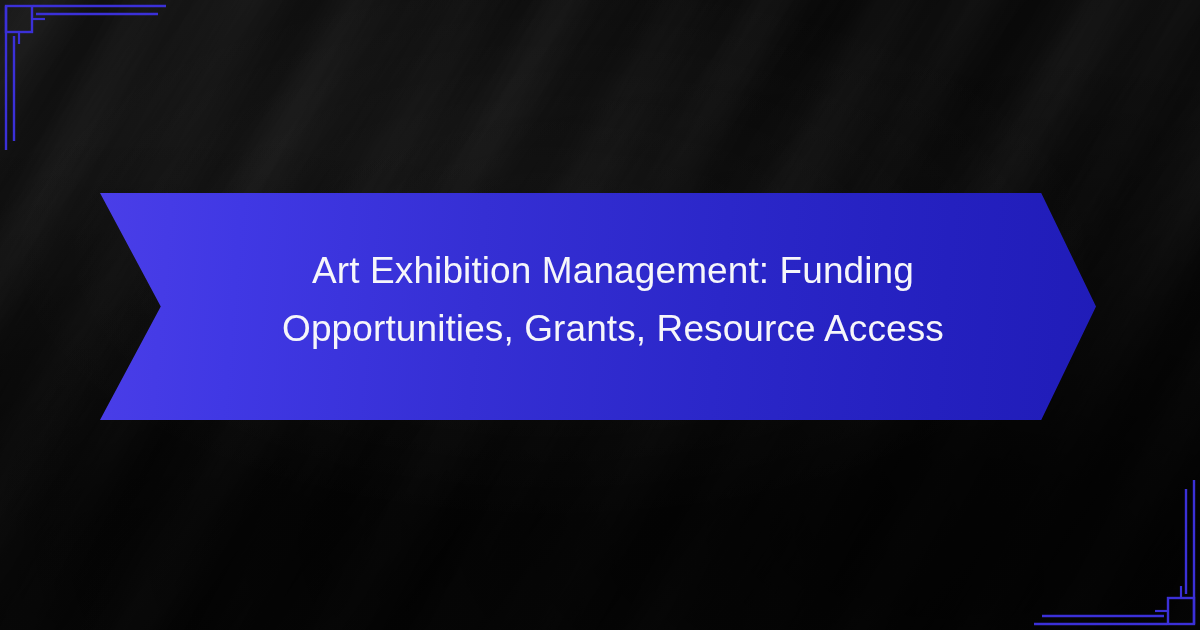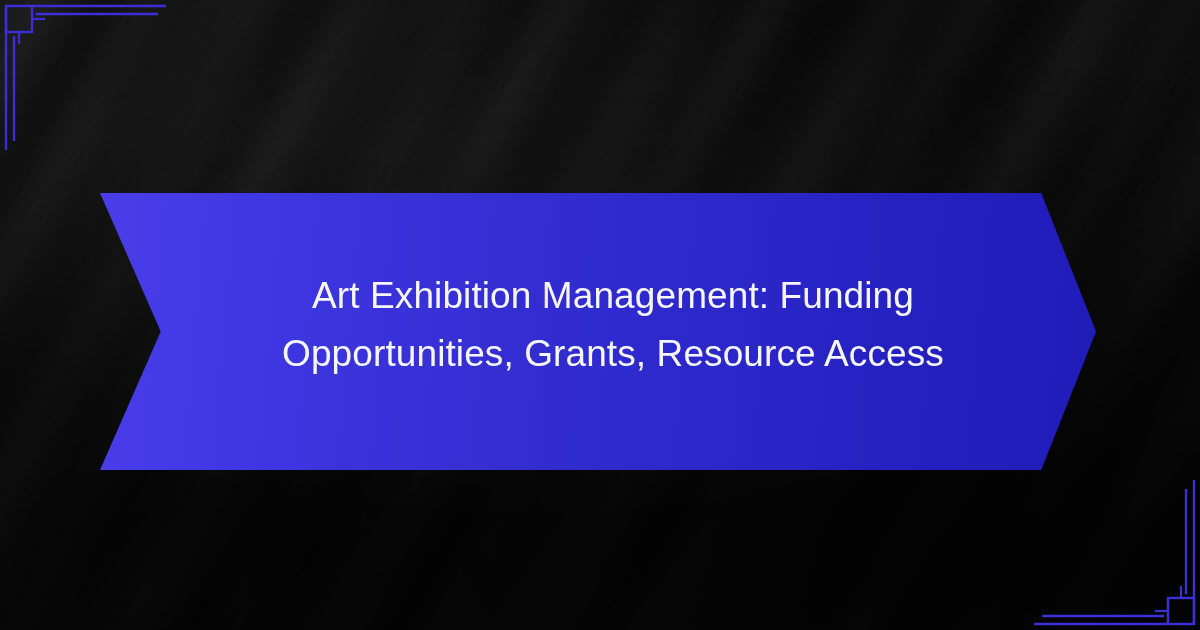--- a/index.html
+++ b/index.html
@@ -73,21 +73,21 @@
   }
   .corner-tl { left: 0; top: 0; }
   .corner-br { right: 0; bottom: 0; }
 
   
   #title-banner {
     position: absolute;
     left: 100px;
     top: 193px;
     width: 996px;
-    height: 277px;
+    height: 227px;
     background: linear-gradient(95deg,
         #4a3ee8 0%,
         #4038e4 14%,
         #352fd4 38%,
         #2b27c9 62%,
         #2420bf 84%,
         #201cb8 100%);
     -webkit-clip-path: polygon(0% 0%, 100% 0%, 100% 50%, 100% 50%, 100% 100%, 0% 100%, 6.1% 50%);
     clip-path: polygon(0% 0%, 94.5% 0%, 100% 50%, 94.5% 100%, 0% 100%, 6.1% 50%);
     display: flex;

